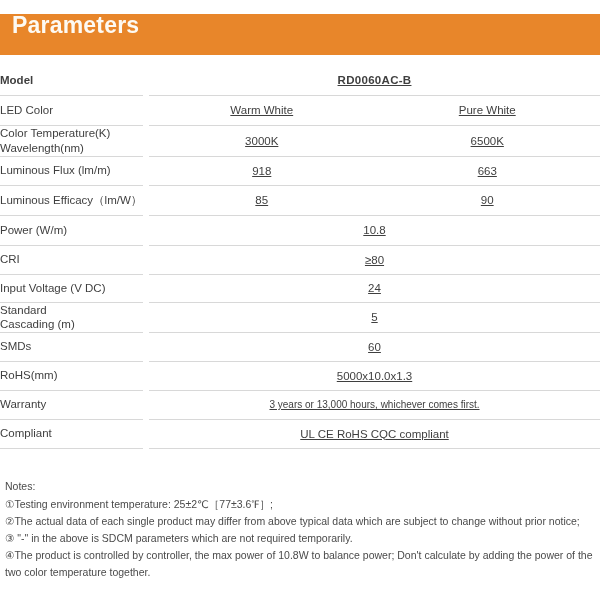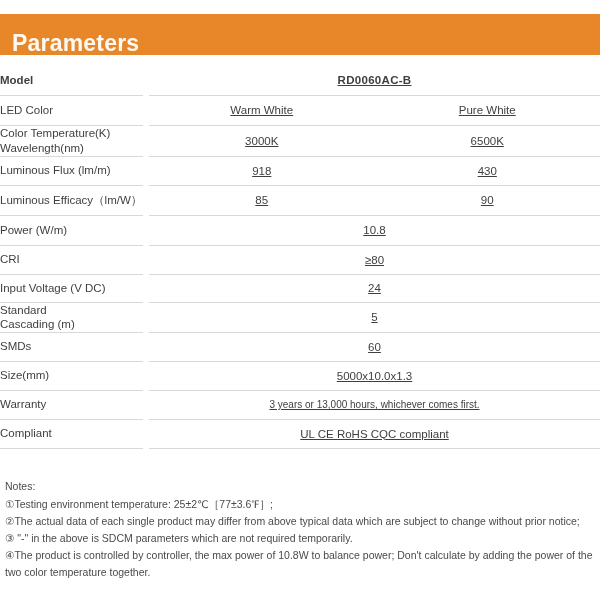--- a/index.html
+++ b/index.html
@@ -24,21 +24,21 @@
 
   
   .banner {
     position: absolute;
     left: 0;
     top: 14px;
     width: 600px;
     height: 41px;
     background: #e8862a;
     display: flex;
-    align-items: flex-end;
+    align-items: flex-start;
   }
   .banner-title {
     margin-left: 12px;
     color: #fdfaf3;
     font-size: 23px;
     font-weight: bold;
     letter-spacing: 0.2px;
     line-height: 1;
   }
 
@@ -122,21 +122,21 @@
           <td class="cell-label">Color Temperature(K)
 Wavelength(nm)</td>
           <td class="gap-col"></td>
           <td class="cell-value">3000K</td>
           <td class="cell-value">6500K</td>
         </tr>
         <tr class="spec-row" style="height: 29px;">
           <td class="cell-label">Luminous Flux (lm/m)</td>
           <td class="gap-col"></td>
           <td class="cell-value">918</td>
-          <td class="cell-value">430</td>
+          <td class="cell-value">663</td>
         </tr>
         <tr class="spec-row" style="height: 30px;">
           <td class="cell-label">Luminous Efficacy（lm/W）</td>
           <td class="gap-col"></td>
           <td class="cell-value">85</td>
           <td class="cell-value">90</td>
         </tr>
         <tr class="spec-row" style="height: 30px;">
           <td class="cell-label">Power (W/m)</td>
           <td class="gap-col"></td>
@@ -157,21 +157,21 @@
 Cascading (m)</td>
           <td class="gap-col"></td>
           <td colspan="2" class="cell-value">5</td>
         </tr>
         <tr class="spec-row" style="height: 29px;">
           <td class="cell-label">SMDs</td>
           <td class="gap-col"></td>
           <td colspan="2" class="cell-value">60</td>
         </tr>
         <tr class="spec-row" style="height: 29px;">
-          <td class="cell-label">Size(mm)</td>
+          <td class="cell-label">RoHS(mm)</td>
           <td class="gap-col"></td>
           <td colspan="2" class="cell-value">5000x10.0x1.3</td>
         </tr>
         <tr class="spec-row" style="height: 29px;">
           <td class="cell-label">Warranty</td>
           <td class="gap-col"></td>
           <td colspan="2" class="cell-value small">3 years or 13,000 hours, whichever comes first.</td>
         </tr>
         <tr class="spec-row" style="height: 29px;">
           <td class="cell-label">Compliant</td>

